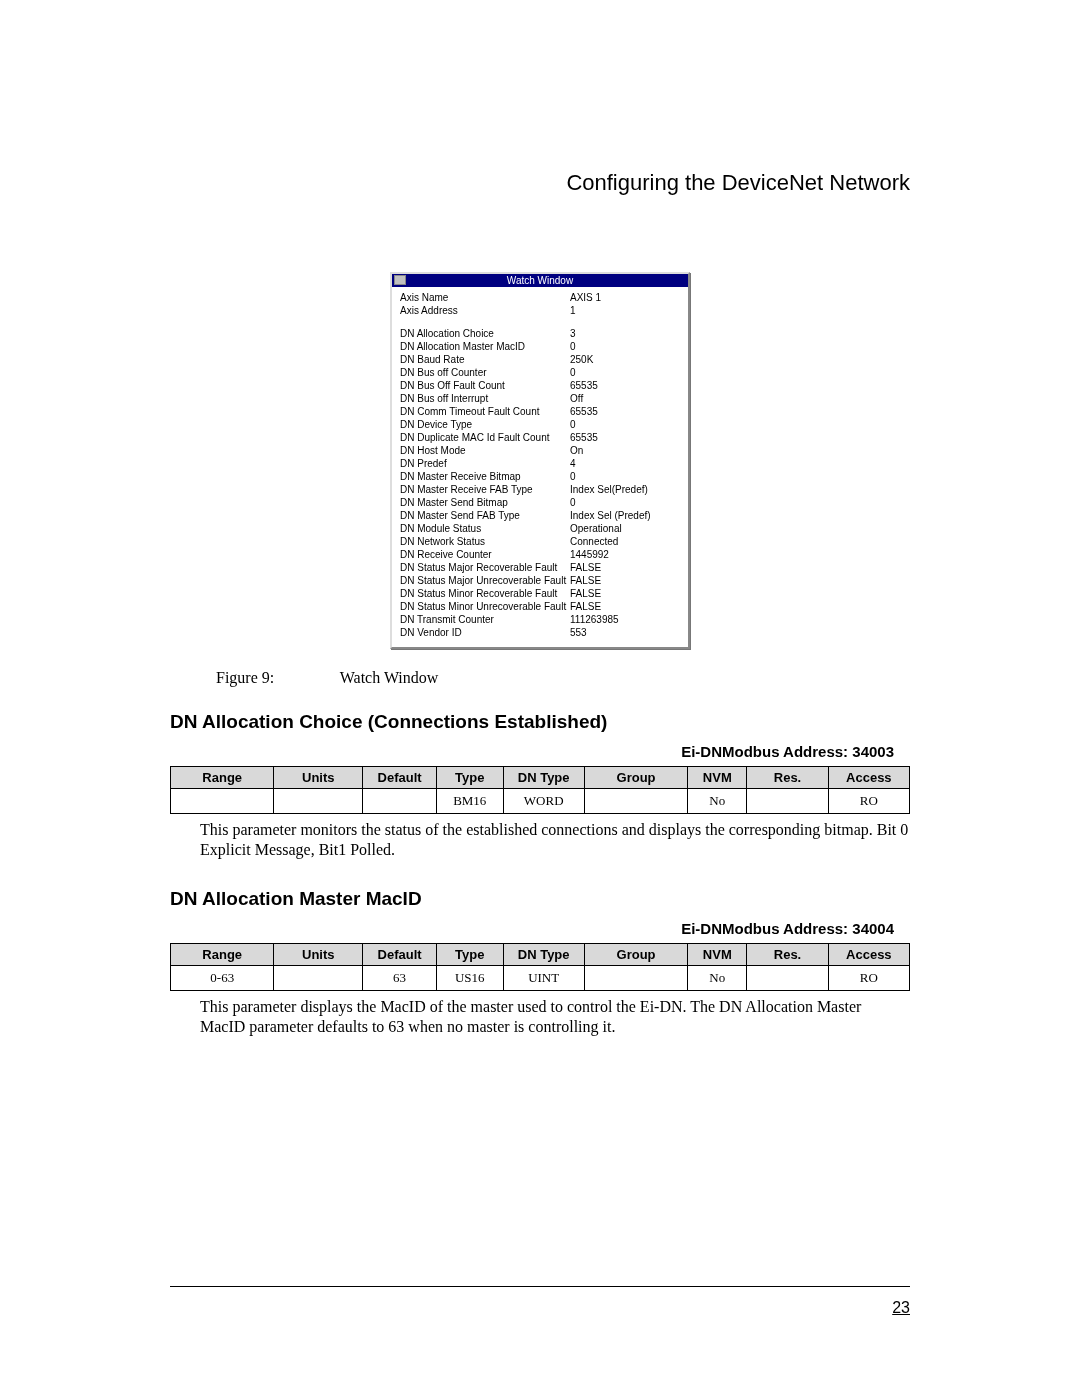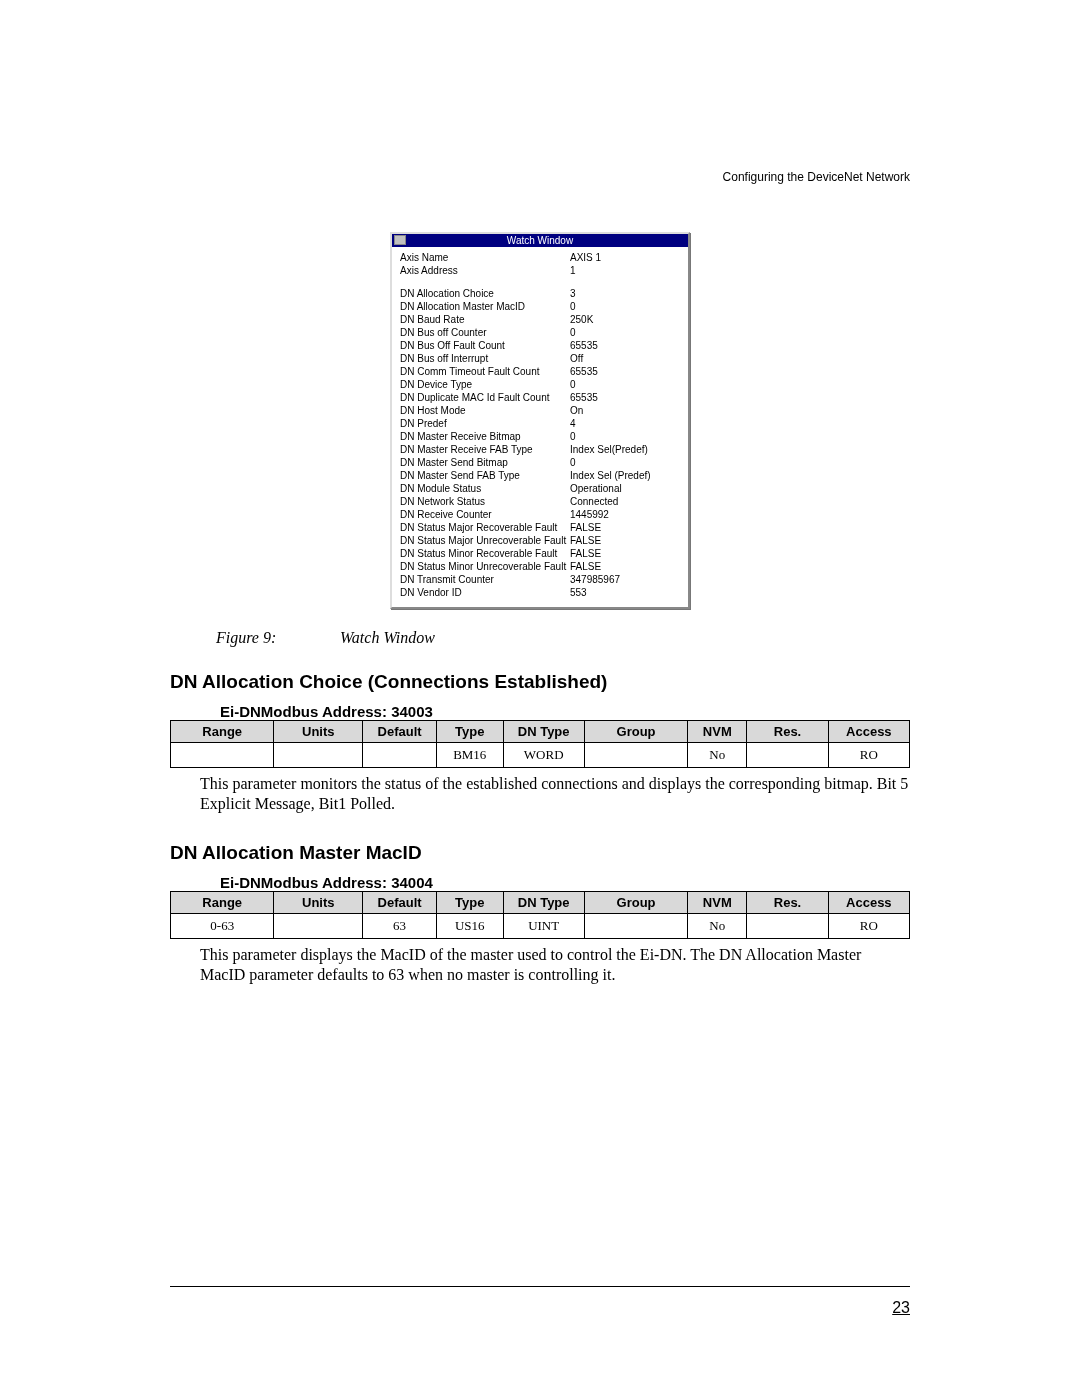--- a/index.html
+++ b/index.html
@@ -14,22 +14,22 @@
   }
   .page {
     padding: 170px 170px 80px 170px;
     box-sizing: border-box;
     height: 100%;
     display: flex;
     flex-direction: column;
   }
   .header-right {
     text-align: right;
-    font-size: 12px;
-    margin-bottom: 48px;
+    font-size: 22px;
+    margin-bottom: 76px;
   }
   .watch-window {
     width: 296px;
     margin: 0 auto 12px auto;
     border: 2px solid #888;
     border-top-color: #ddd;
     border-left-color: #ddd;
     background: #fff;
     box-shadow: 1px 1px 0 #777;
   }
@@ -63,40 +63,39 @@
     width: 170px;
     flex-shrink: 0;
   }
   .watch-value {
     flex: 1;
   }
   .watch-gap {
     height: 10px;
   }
   .figure-caption {
-    font-style: italic;
     font-family: "Times New Roman", serif;
     font-size: 16px;
     margin: 8px 0 16px 46px;
   }
   .figure-caption .fignum {
     display: inline-block;
     width: 120px;
   }
   h2.section {
     font-size: 19px;
     font-weight: bold;
     margin: 8px 0 10px 0;
   }
   .subhead {
     display: flex;
-    justify-content: flex-start;
+    justify-content: flex-end;
     font-weight: bold;
     font-size: 15px;
-    padding: 0 16px 0 50px;
+    padding: 0 16px 6px 50px;
     margin: 0;
   }
   table.param {
     width: 100%;
     border-collapse: collapse;
     font-size: 13px;
   }
   table.param th, table.param td {
     border: 1px solid #000;
     padding: 3px 8px;
@@ -249,21 +248,21 @@
           <div class="watch-row">
             <div class="watch-label">DN Status Minor Recoverable Fault</div>
             <div class="watch-value">FALSE</div>
           </div>
           <div class="watch-row">
             <div class="watch-label">DN Status Minor Unrecoverable Fault</div>
             <div class="watch-value">FALSE</div>
           </div>
           <div class="watch-row">
             <div class="watch-label">DN Transmit Counter</div>
-            <div class="watch-value">347985967</div>
+            <div class="watch-value">111263985</div>
           </div>
           <div class="watch-row">
             <div class="watch-label">DN Vendor ID</div>
             <div class="watch-value">553</div>
           </div>
         </div>
     </div>
   </div>
 
   <div class="figure-caption">
@@ -297,21 +296,21 @@
           <td class="col-default"></td>
           <td class="col-type">BM16</td>
           <td class="col-dntype">WORD</td>
           <td class="col-group"></td>
           <td class="col-nvm">No</td>
           <td class="col-res"></td>
           <td class="col-access">RO</td>
         </tr>
       </tbody>
   </table>
-  <p class="desc">This parameter monitors the status of the established connections and displays the corresponding bitmap.  Bit 5 Explicit Message, Bit1 Polled.</p>
+  <p class="desc">This parameter monitors the status of the established connections and displays the corresponding bitmap.  Bit 0 Explicit Message, Bit1 Polled.</p>
 
   <h2 class="section">DN Allocation Master MacID</h2>
   <div class="subhead">
     <span>Ei-DN</span>
     <span>Modbus Address: 34004</span>
   </div>
   <table class="param">
     <thead>
         <tr id="s2-head">
           <th class="col-range">Range</th>

